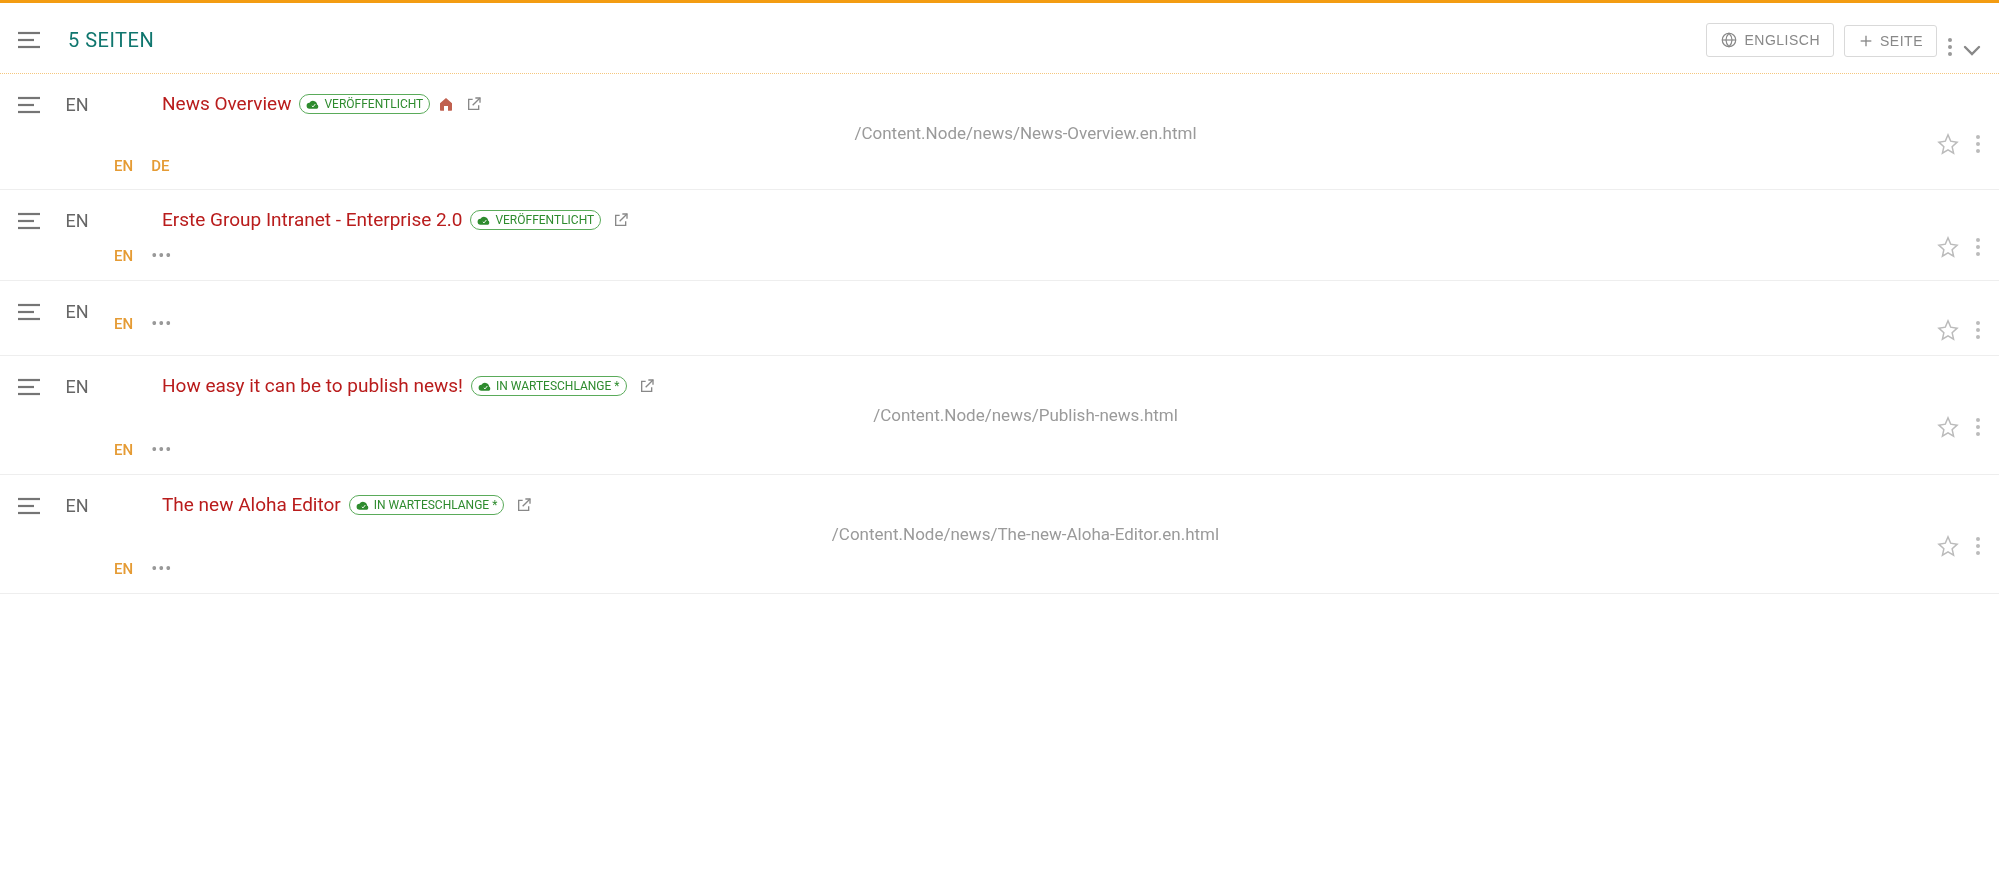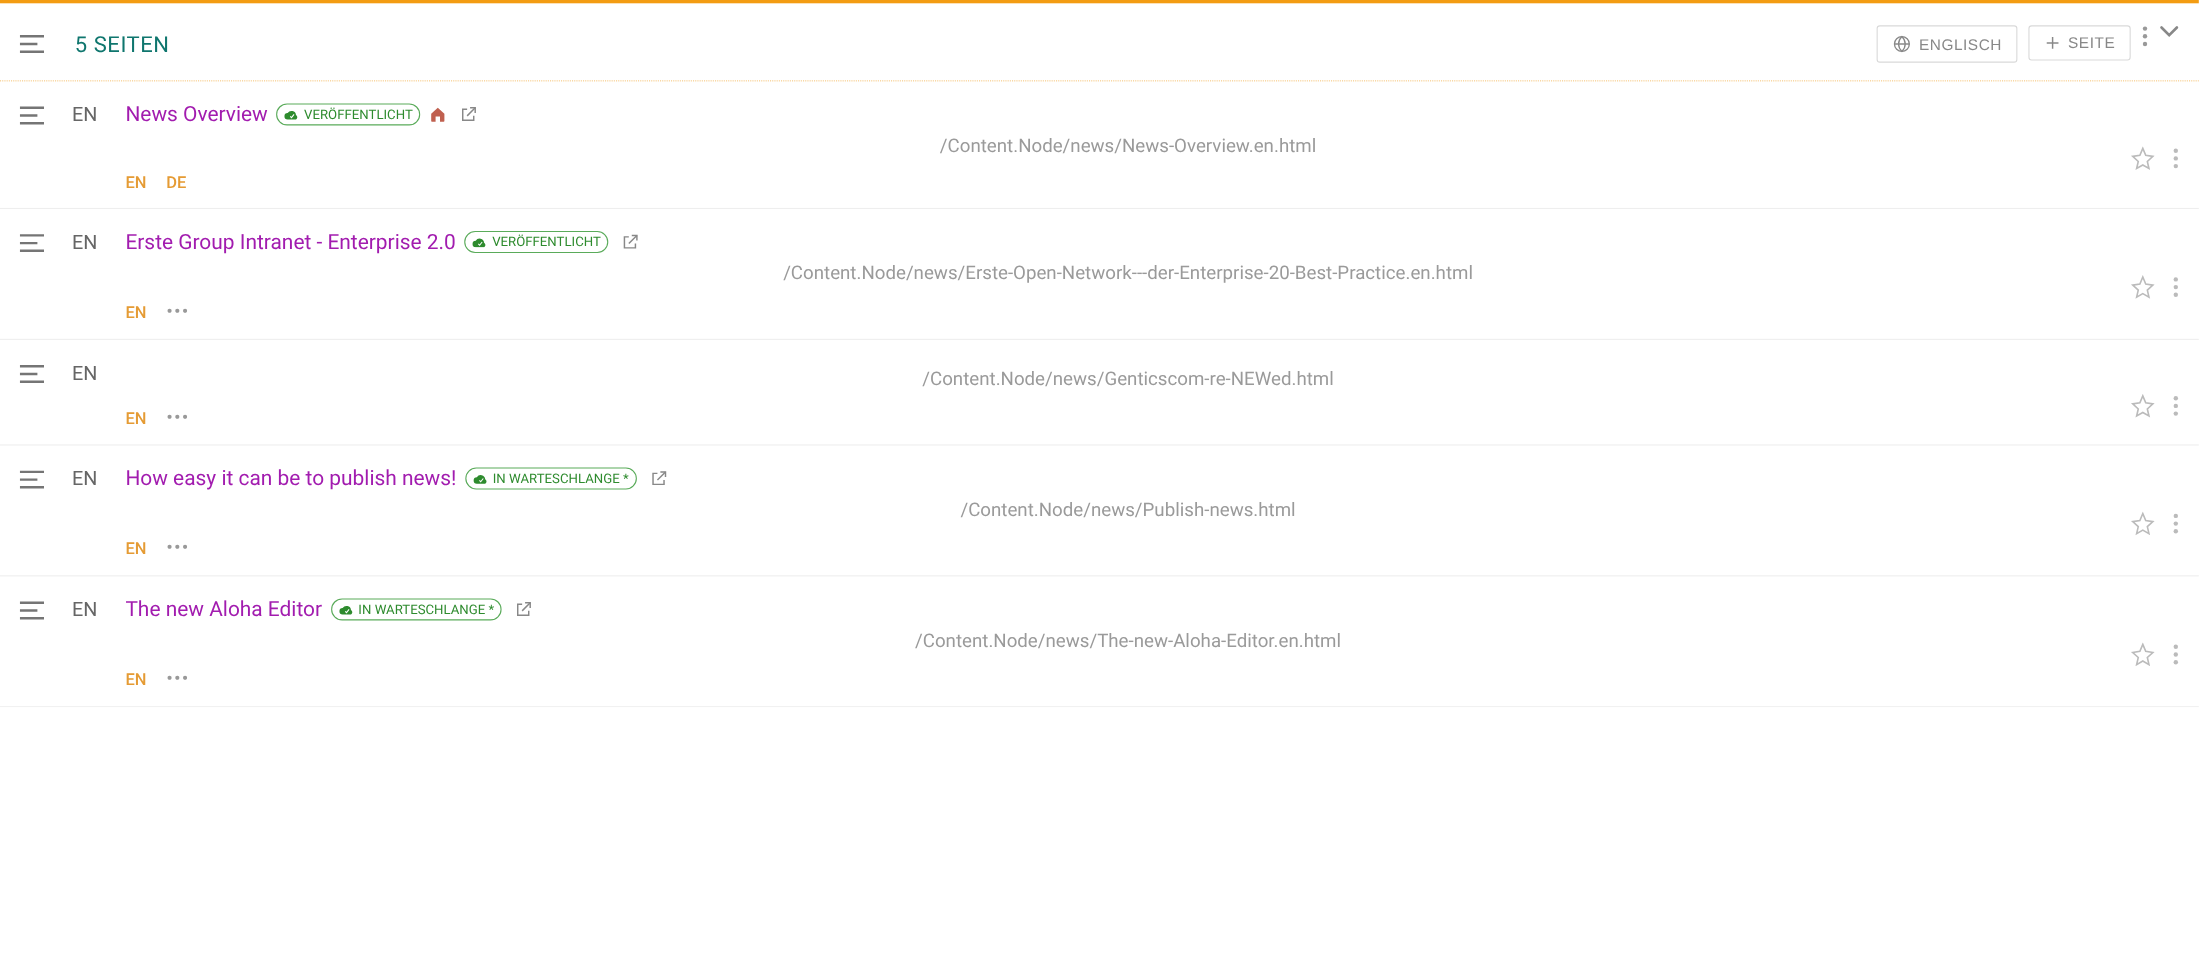--- a/index.html
+++ b/index.html
@@ -24,21 +24,21 @@
     cursor: pointer;
   }
   .page-count {
     font-size: 20px;
     letter-spacing: 0.5px;
     color: #0f766e;
     flex: 1;
   }
   .toolbar-right {
     display: flex;
-    align-items: flex-start;
+    align-items: flex-end;
     gap: 10px;
   }
   .btn-outline {
     display: inline-flex;
     align-items: center;
     gap: 6px;
     border: 1px solid #d9d9d9;
     border-radius: 3px;
     background: #fff;
     color: #888;
@@ -75,24 +75,25 @@
     margin-top: 2px;
   }
   .row-content { flex: 1; }
   .title-line {
     display: flex;
     align-items: center;
     flex-wrap: wrap;
     gap: 8px;
   }
   .page-title {
-    color: #a21caf;
+    color: #b91c1c;
     font-size: 19px;
     font-weight: 400;
     cursor: pointer;
+    margin-left: 48px;
   }
   .status-badge {
     display: inline-flex;
     align-items: center;
     gap: 4px;
     border: 1px solid #5aab5a;
     border-radius: 10px;
     color: #2e8b2e;
     font-size: 12px;
     padding: 2px 6px;
@@ -260,21 +261,20 @@
             <span>VERÖFFENTLICHT</span>
           </span>
           <span style="margin-left: 4px;">
             <svg width="16" height="16" viewBox="0 0 24 24" class="open-icon">
   <path d="M14 3h7v7" stroke="#888" stroke-width="2" fill="none"></path>
   <path d="M21 3L10 14" stroke="#888" stroke-width="2" fill="none"></path>
   <path d="M19 14v6H4V5h6" stroke="#888" stroke-width="2" fill="none"></path>
 </svg>
           </span>
         </div>
-        <div class="page-path">/Content.Node/news/Erste-Open-Network---der-Enterprise-20-Best-Practice.en.html</div>
         <div class="lang-variants">
           <span class="lang-variant">EN</span>
           <span class="more-dots">•••</span>
         </div>
       </div>
       <div class="row-actions">
         <span class="star-icon">
           <svg width="22" height="22" viewBox="0 0 24 24">
   <path d="M12 2l2.9 6.9L22 10l-5.5 5 1.6 7L12 18.5 5.9 22l1.6-7L2 10l7.1-1.1L12 2z" fill="none" stroke="#bbb" stroke-width="1.6"></path>
 </svg>
@@ -291,21 +291,20 @@
     <div class="list-row">
       <span class="row-icon">
         <svg width="22" height="18" viewBox="0 0 22 18">
   <line x1="0" y1="2" x2="22" y2="2" stroke="#757575" stroke-width="2.2"></line>
   <line x1="0" y1="9" x2="16" y2="9" stroke="#757575" stroke-width="2.2"></line>
   <line x1="0" y1="16" x2="22" y2="16" stroke="#757575" stroke-width="2.2"></line>
 </svg>
       </span>
       <span class="row-lang">EN</span>
       <div class="row-content">
-        <div class="page-path">/Content.Node/news/Genticscom-re-NEWed.html</div>
         <div class="lang-variants">
           <span class="lang-variant">EN</span>
           <span class="more-dots">•••</span>
         </div>
       </div>
       <div class="row-actions">
         <span class="star-icon">
           <svg width="22" height="22" viewBox="0 0 24 24">
   <path d="M12 2l2.9 6.9L22 10l-5.5 5 1.6 7L12 18.5 5.9 22l1.6-7L2 10l7.1-1.1L12 2z" fill="none" stroke="#bbb" stroke-width="1.6"></path>
 </svg>

